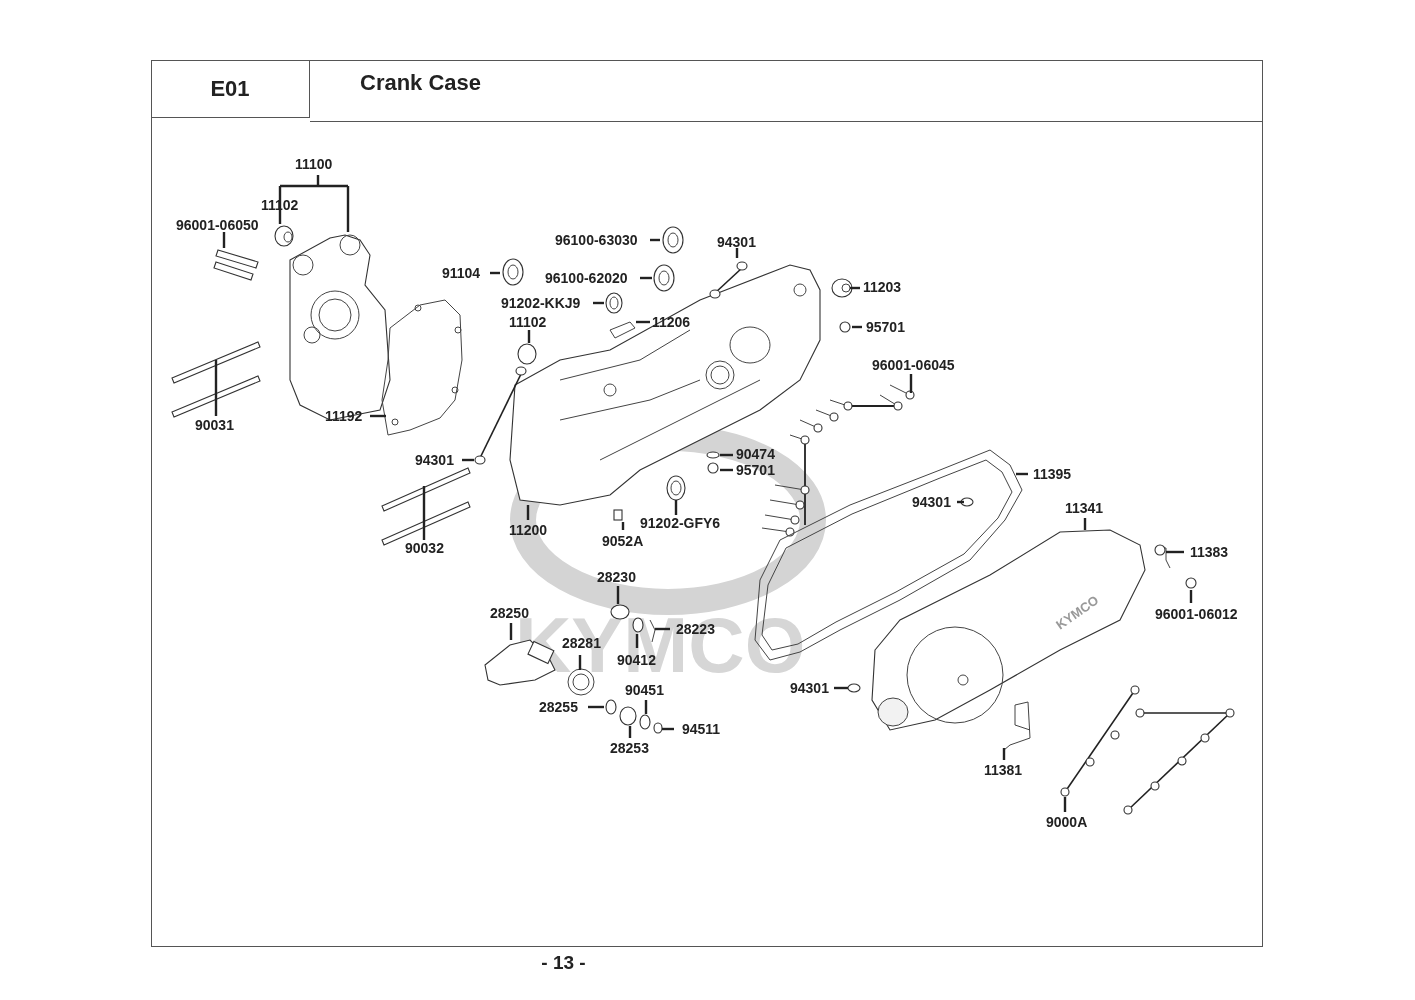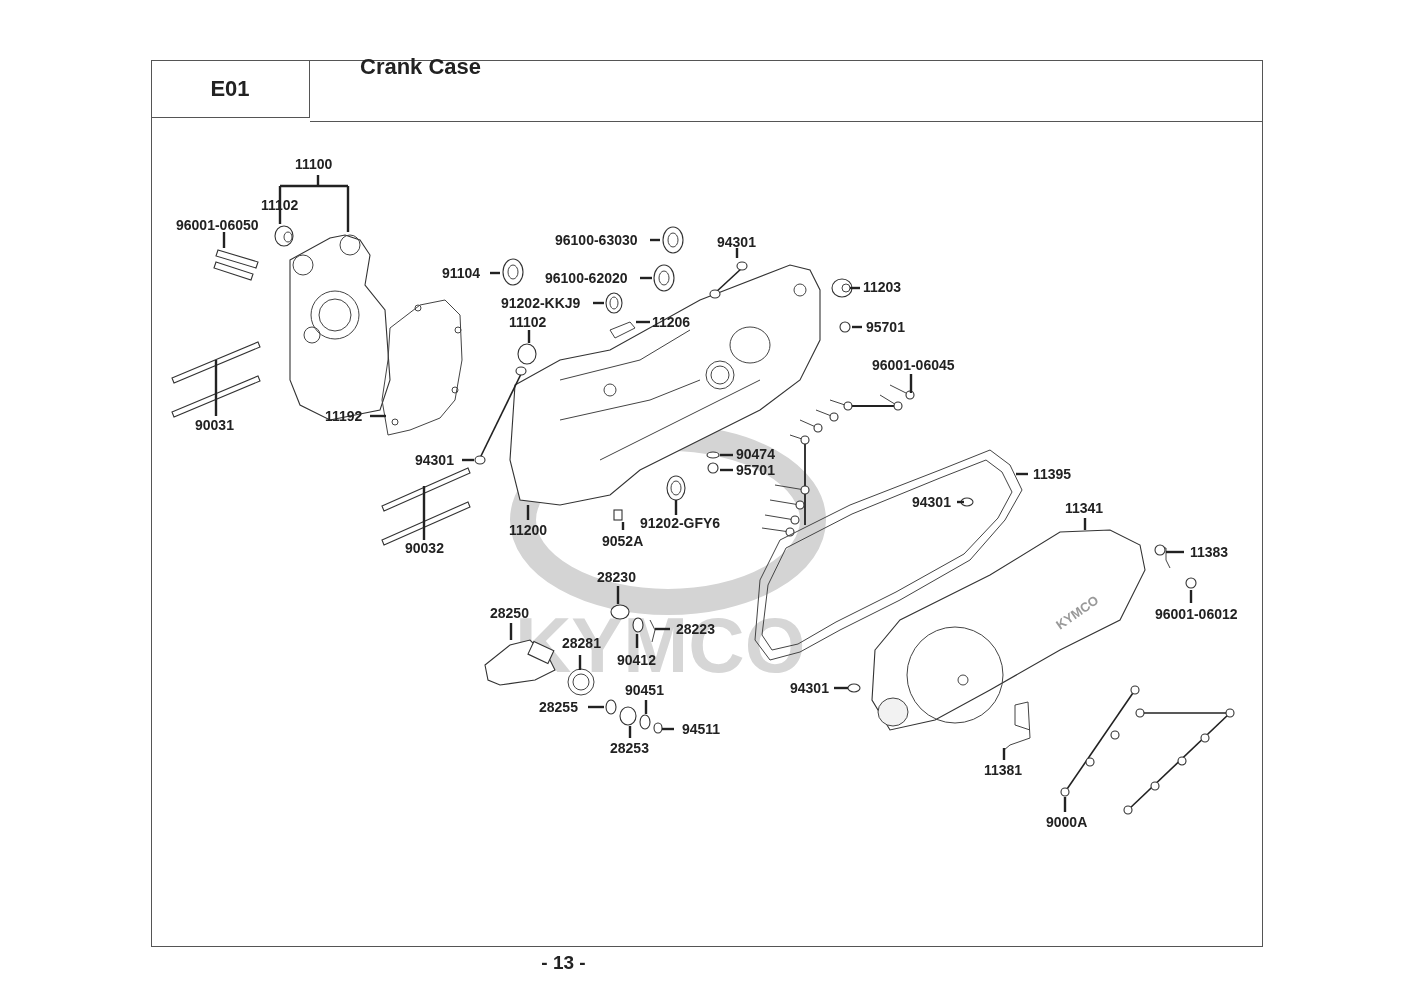--- a/index.html
+++ b/index.html
@@ -1,19 +1,19 @@
 <!DOCTYPE html>
 <html><head>
 <meta charset="utf-8">
 <style>
   html,body{margin:0;padding:0;background:#fff;}
   body{width:1415px;height:1000px;position:relative;overflow:hidden;font-family:"Liberation Sans",sans-serif;color:#222;}
   .frame{position:absolute;left:151px;top:60px;width:1112px;height:887px;border:1px solid #555;box-sizing:border-box;}
   .hdr-code{position:absolute;left:151px;top:60px;width:159px;height:58px;border-right:1px solid #555;border-bottom:1px solid #555;box-sizing:border-box;display:flex;align-items:center;justify-content:center;font-weight:bold;font-size:22px;}
-  .hdr-title{position:absolute;left:360px;top:44px;height:46px;display:flex;align-items:center;font-weight:bold;font-size:22px;}
+  .hdr-title{position:absolute;left:360px;top:60px;height:46px;display:flex;align-items:center;font-weight:bold;font-size:22px;}
   .hdr-line{position:absolute;left:310px;top:121px;width:953px;height:1px;background:#555;}
   .page-num{position:absolute;left:0;width:1127px;top:952px;text-align:center;font-weight:bold;font-size:19px;}
   svg.diagram{position:absolute;left:0;top:0;}
   .lbl{font-family:"Liberation Sans",sans-serif;font-weight:bold;font-size:14px;fill:#222;}
   .ln{stroke:#222;stroke-width:2.4;fill:none;}
   .part{stroke:#333;stroke-width:1.1;fill:#fff;}
   .partg{stroke:#444;stroke-width:1;fill:#f2f2f2;}
   .thin{stroke:#444;stroke-width:1;fill:none;}
   .wm{fill:none;stroke:#d4d4d4;stroke-width:26;}
   .wmtext{font-family:"Liberation Sans",sans-serif;font-weight:bold;font-size:78px;fill:#d6d6d6;}

